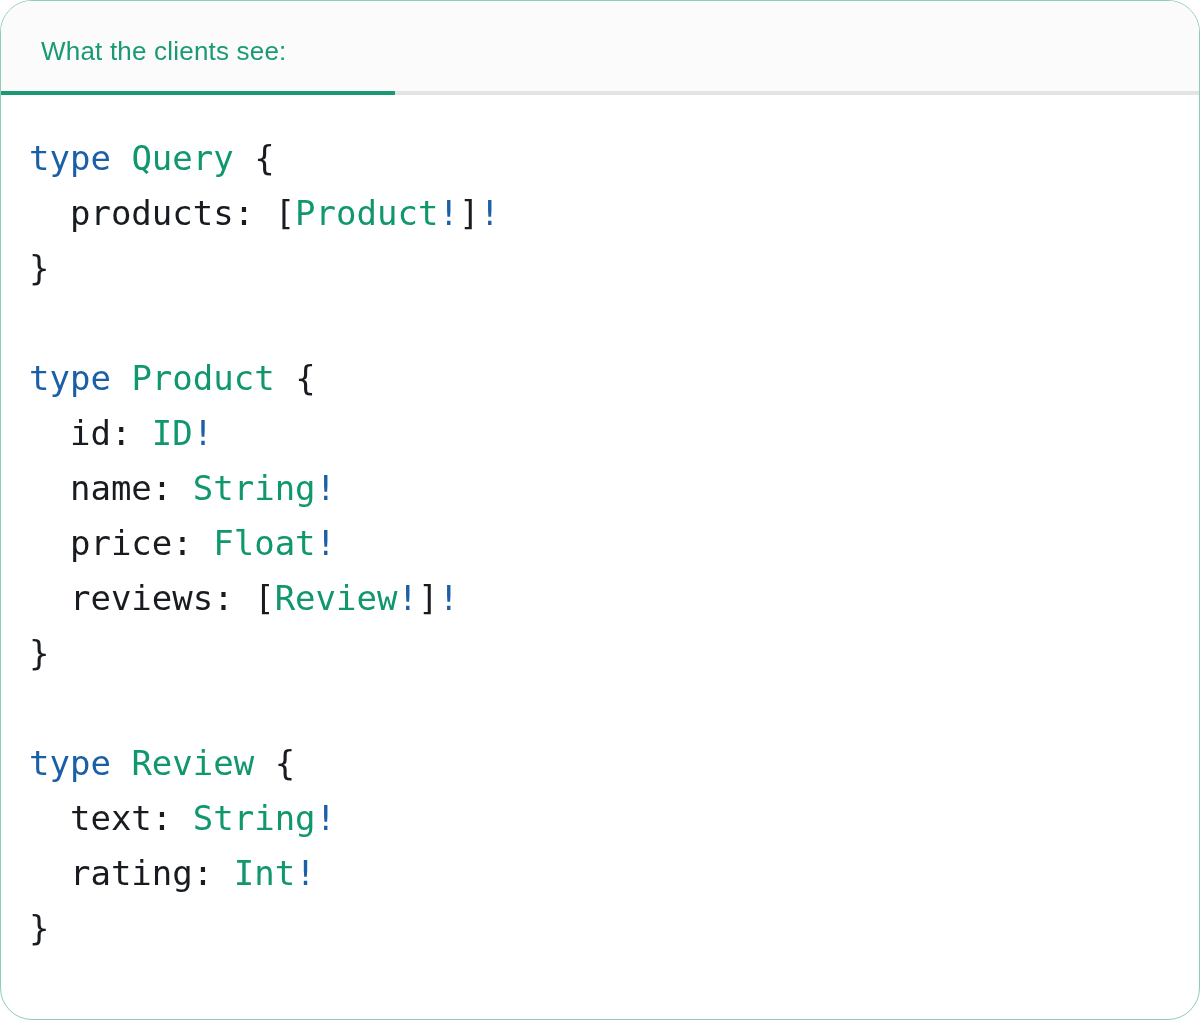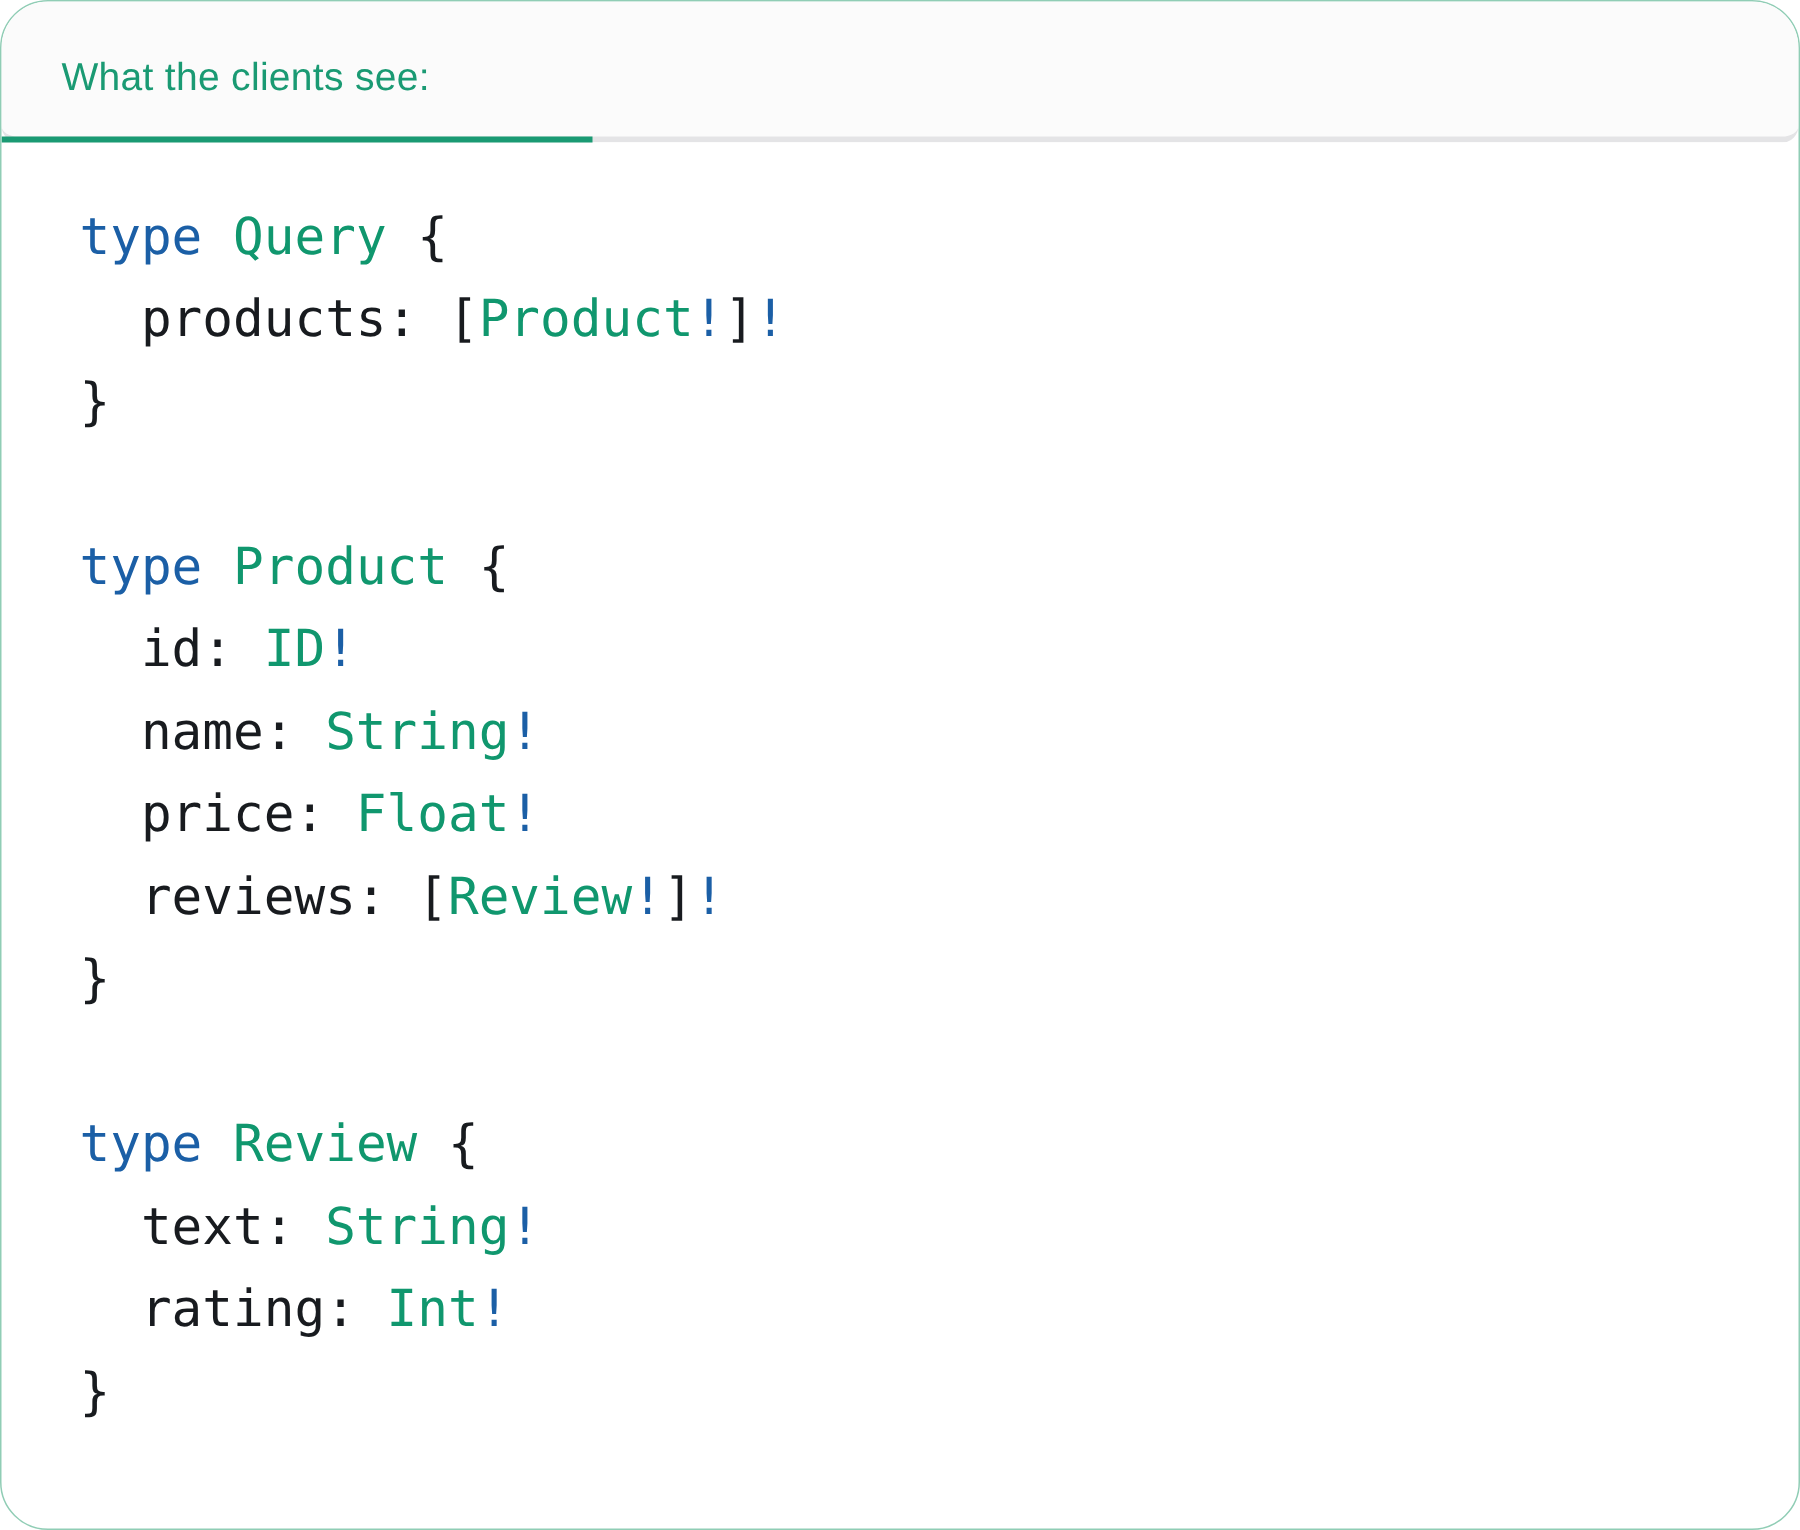--- a/index.html
+++ b/index.html
@@ -27,21 +27,20 @@
     background: var(--panel-bg);
     border: 1px solid var(--panel-border);
     border-radius: 32px;
     overflow: hidden;
   }
   .tabbar {
     position: relative;
     height: 94px;
     background: var(--tabbar-bg);
     border-bottom: 4px solid var(--divider);
-    border-radius: 11px;
   }
   .tab {
     display: inline-block;
     height: 94px;
     padding: 35px 0 0 40px;
     cursor: pointer;
   }
   .tab-label {
     font-size: 26px;
     font-weight: 500;
@@ -51,21 +50,21 @@
   .tab-underline {
     position: absolute;
     left: 0;
     bottom: -4px;
     width: 394px;
     height: 4px;
     background: var(--accent);
     z-index: 2;
   }
   .code {
-    padding: 36px 40px 0 52px;
+    padding: 36px 40px 0 28px;
     font-family: "DejaVu Sans Mono", "Liberation Mono", monospace;
     font-size: 34px;
     font-weight: 500;
     line-height: 55px;
     color: var(--code-text);
     white-space: pre;
   }
   .code-line { height: 55px; }
   .tok-kw { color: var(--keyword); }
   .tok-ty { color: var(--typename); }

